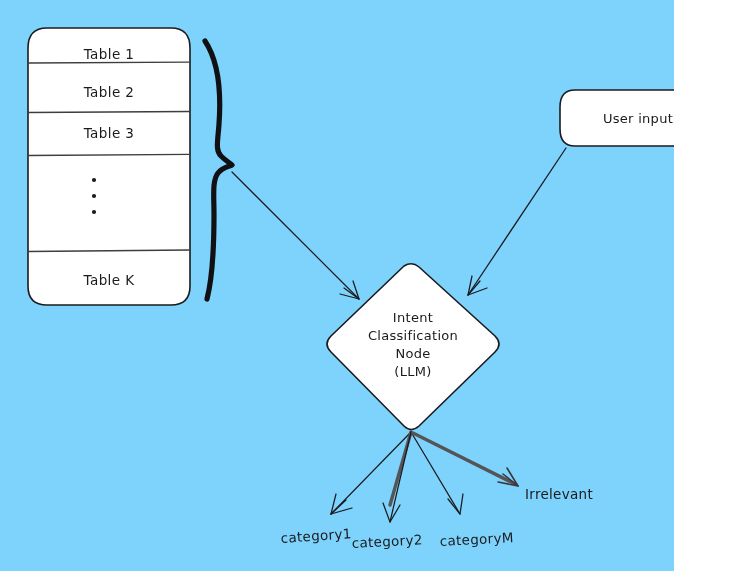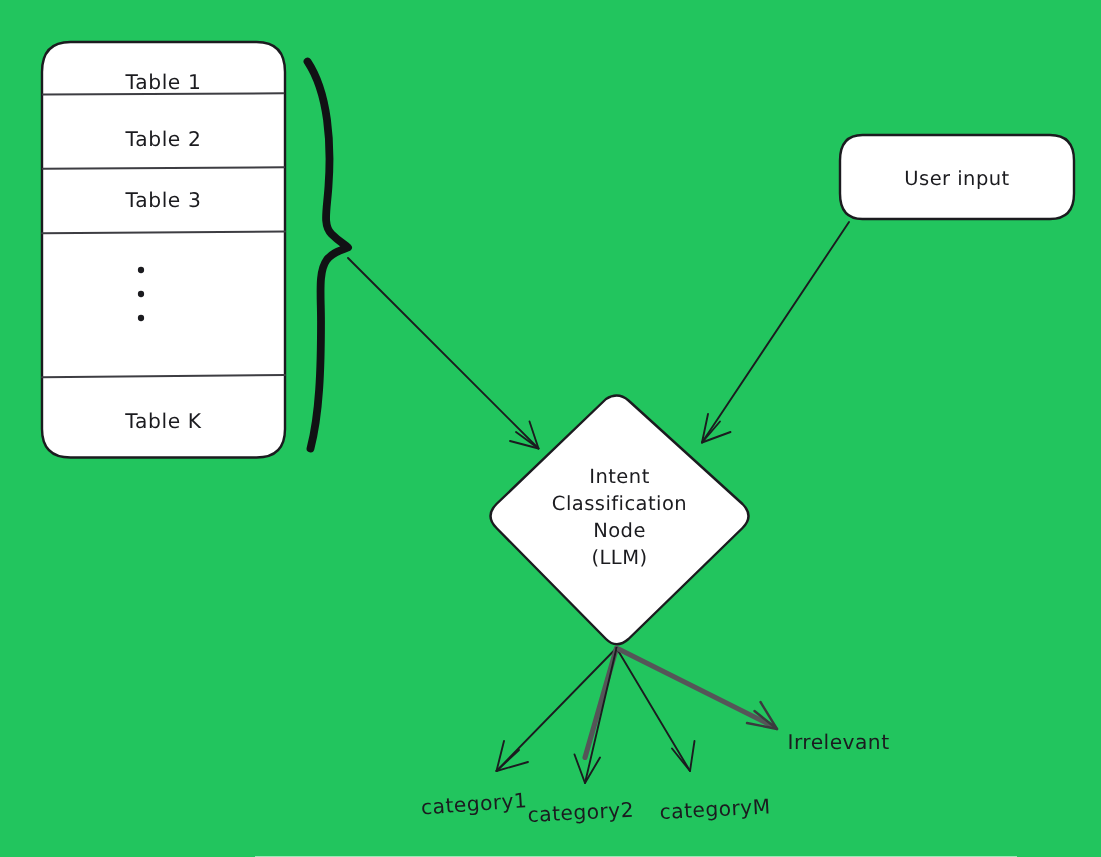--- a/index.html
+++ b/index.html
@@ -6,23 +6,23 @@
   html, body {
     margin: 0;
     padding: 0;
     background: #ffffff;
   }
   body {
     font-family: "DejaVu Sans", sans-serif;
   }
   #canvas {
     position: relative;
-    width: 734px;
+    width: 674px;
     height: 571px;
-    background: #22c55e;
+    background: #7dd3fc;
     overflow: hidden;
   }
   #diagram-svg {
     position: absolute;
     left: 0;
     top: 0;
     width: 734px;
     height: 571px;
   }
   .hand-text {

